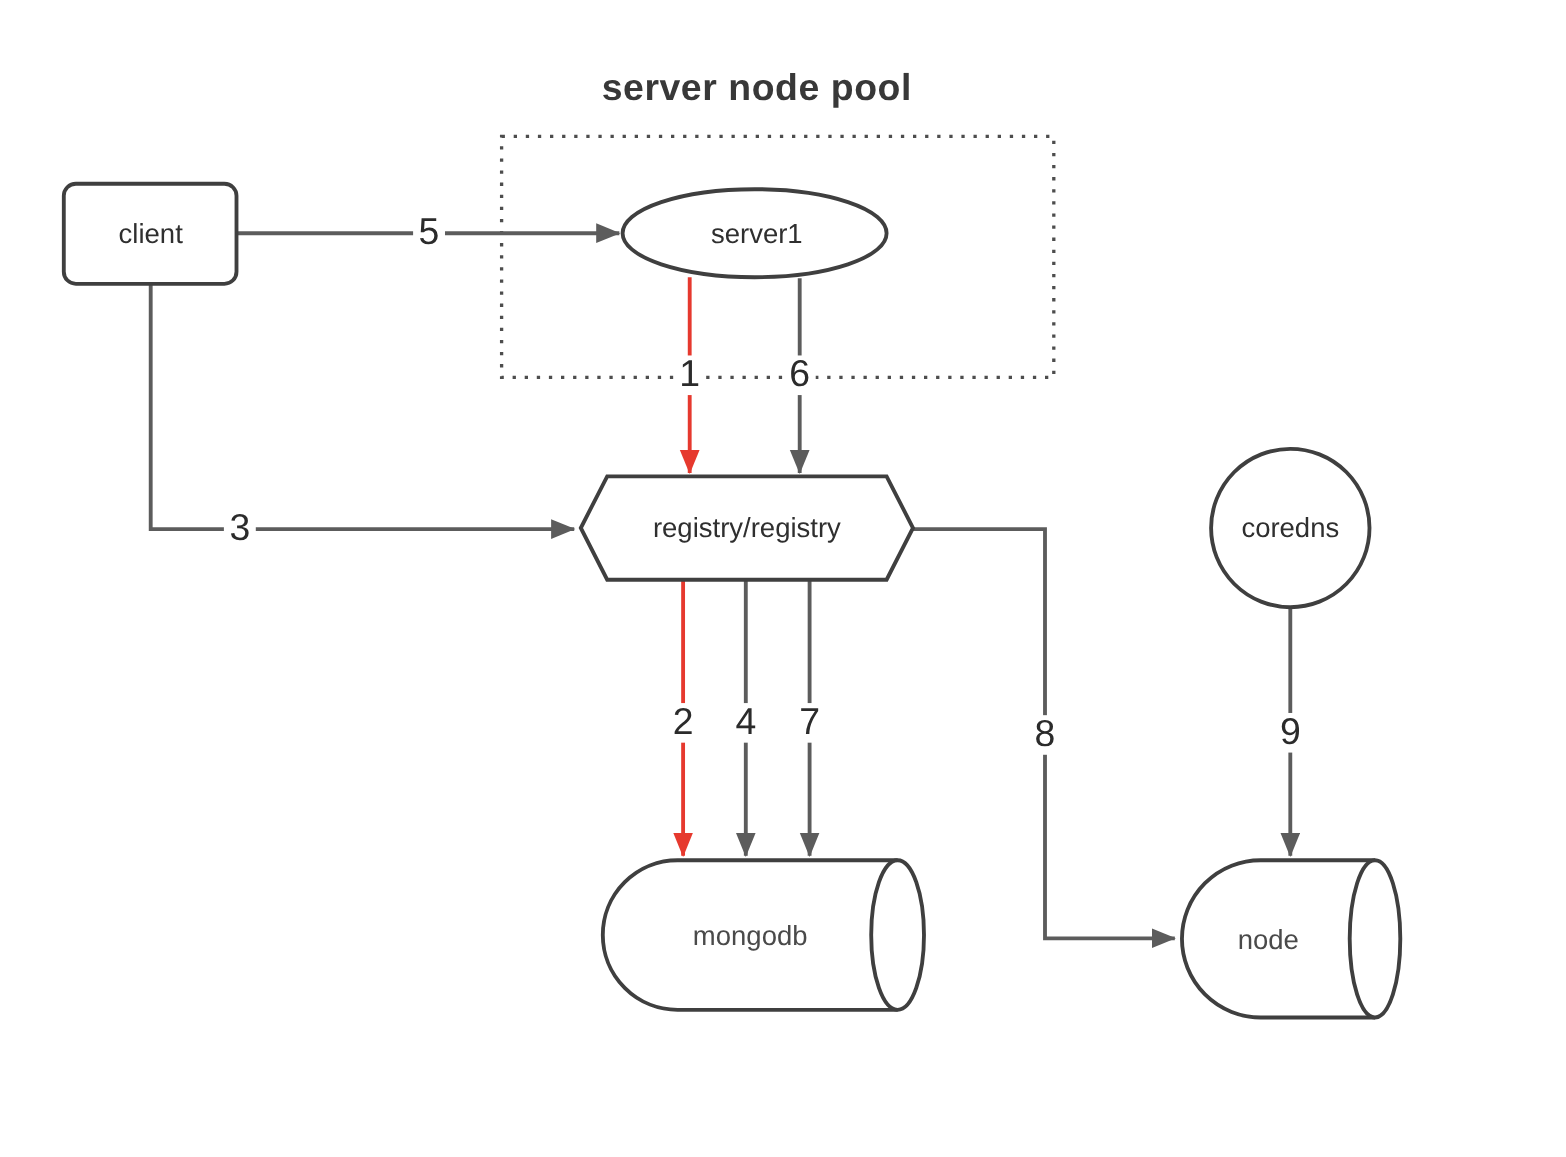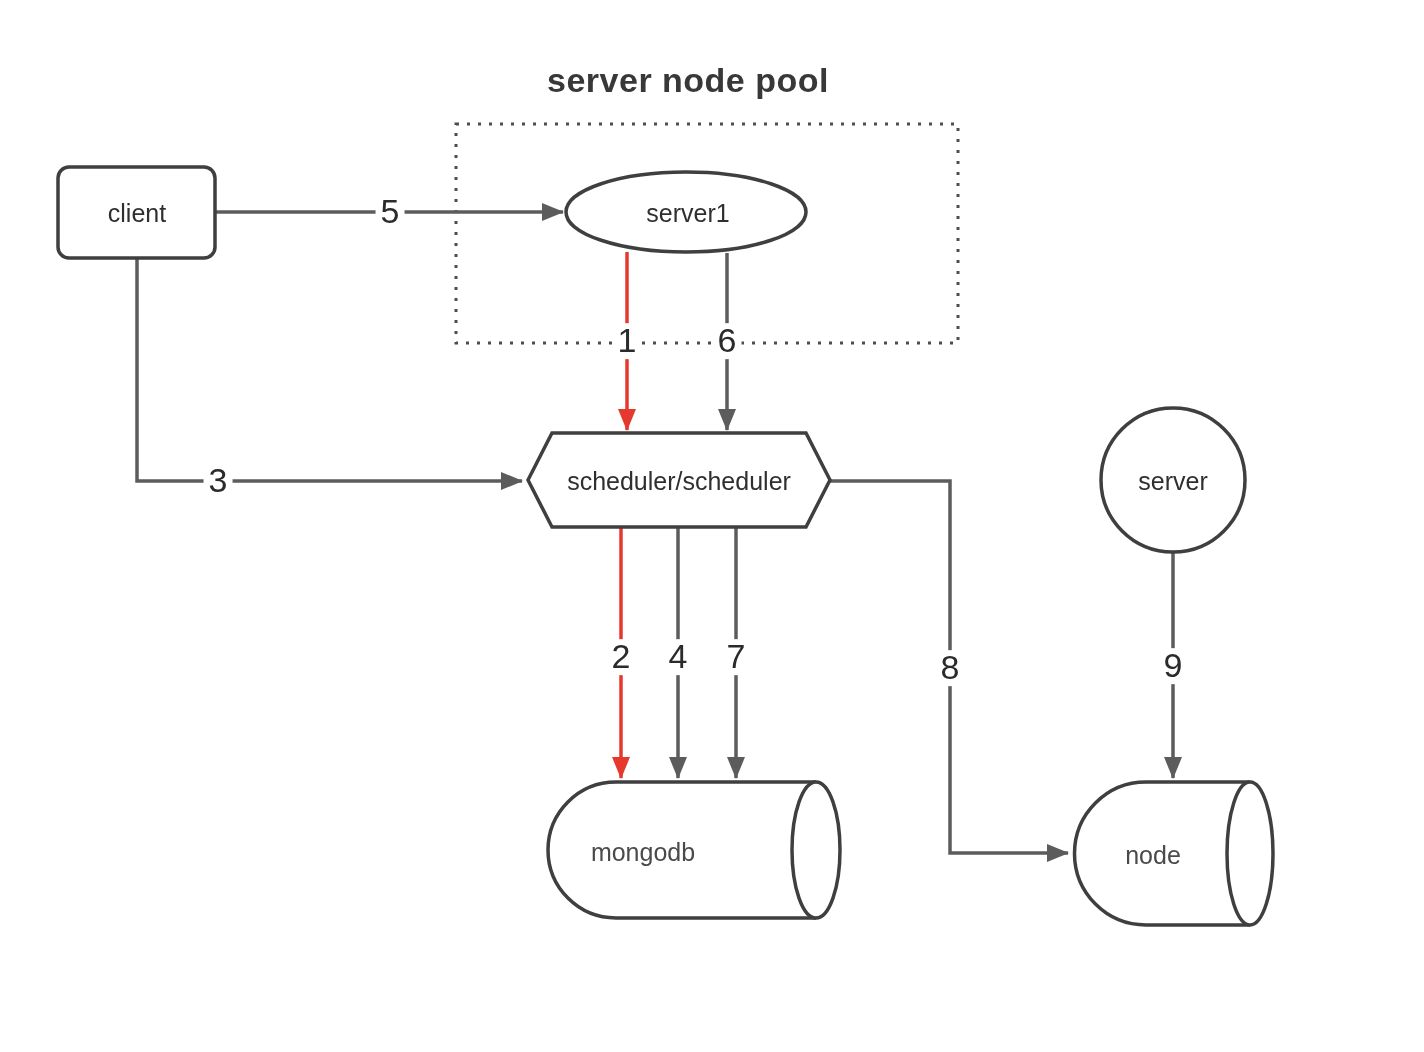--- a/index.html
+++ b/index.html
@@ -108,25 +108,25 @@
       <ellipse cx="1250" cy="853.5" rx="23" ry="71.5" fill="#ffffff" stroke="#3f3f3f" stroke-width="3.5"></ellipse>
     </g>
   </svg>
 
   <div class="diagram-title">server node pool</div>
 
   <div class="node-label" style="left:137px; top:213px;">client</div>
 
   <div class="node-label" style="left:688px; top:213px;text-align:right;">server1</div>
 
-  <div class="node-label" style="left:679px; top:481px;">scheduler/scheduler</div>
+  <div class="node-label" style="left:679px; top:481px;">registry/registry</div>
 
-  <div class="node-label" style="left:1173px; top:481px;">server</div>
+  <div class="node-label" style="left:1173px; top:481px;">coredns</div>
 
-  <div class="node-label db" style="left:643px; top:852px;">mongodb</div>
+  <div class="node-label db" style="left:682px; top:852px;">mongodb</div>
 
   <div class="node-label db" style="left:1153px; top:855px;">node</div>
 
   <div class="num-label" style="left:627px; top:341px;">1</div>
 
   <div class="num-label" style="left:621px; top:657px;">2</div>
 
   <div class="num-label" style="left:218px; top:481px;">3</div>
 
   <div class="num-label" style="left:678px; top:657px;">4</div>

